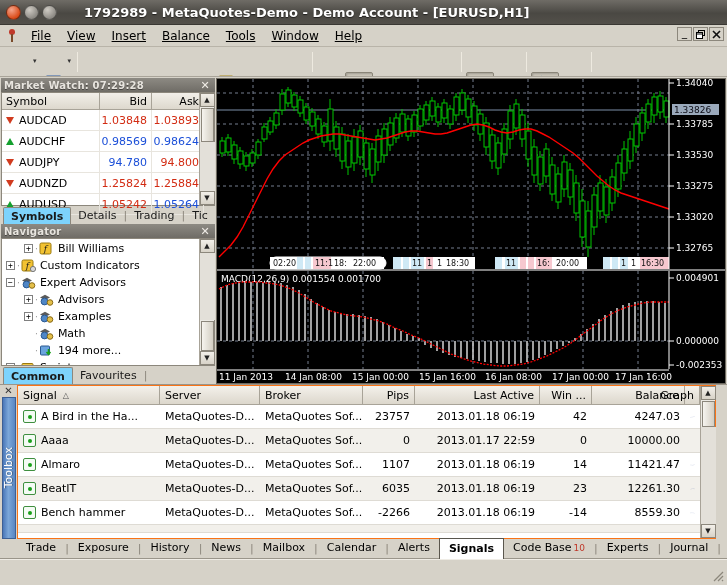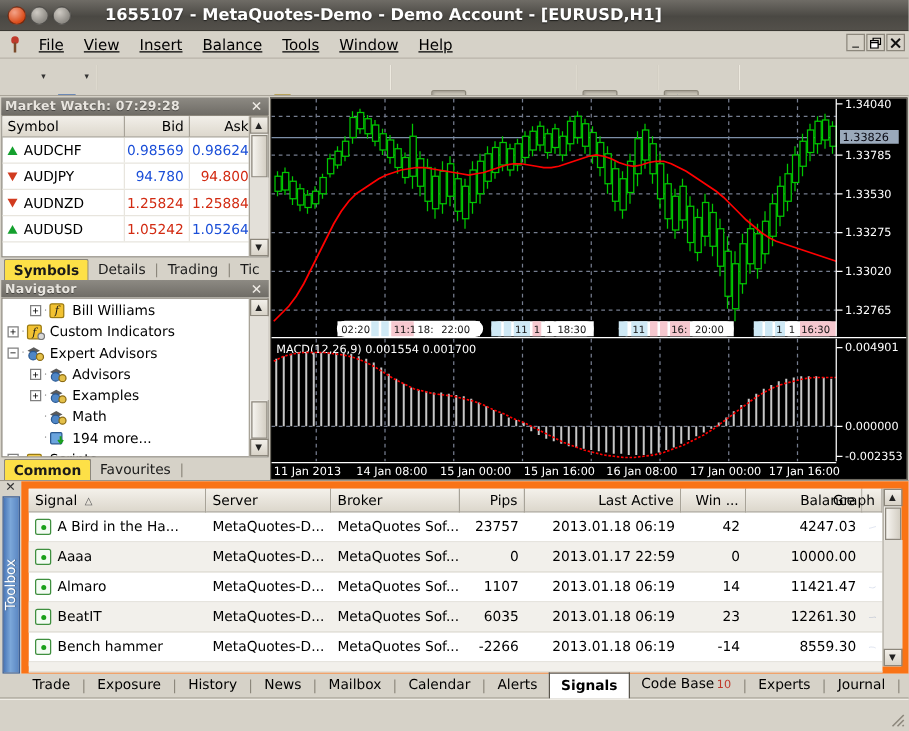--- a/index.html
+++ b/index.html
@@ -179,21 +179,21 @@
   .tabstrip {
     height: 18px; flex: 0 0 18px;
     display: flex; align-items: flex-end;
     padding-left: 2px; overflow: hidden;
   }
   .tab {
     font-size: 11px; padding: 2px 7px 2px 7px; color: #1a1a1a;
     white-space: nowrap; cursor: default; line-height: 13px;
   }
   .tab.active {
-    background: #fde047; border: 1px solid #8c877c; border-bottom: none;
+    background: #7dd3fc; border: 1px solid #8c877c; border-bottom: none;
     font-weight: bold; border-radius: 2px 2px 0 0; position: relative; top: 1px;
   }
   .tabdiv { color: #8c877c; font-size: 11px; padding: 2px 0; }
 
   
   .nav-body {
     flex: 1; display: flex; min-height: 0;
     border: 1px solid #8c877c; background: #fff;
   }
   .nav-tree { flex: 1; min-width: 0; overflow: hidden; padding-top: 1px; }
@@ -240,21 +240,21 @@
     border: 1px solid #3c5f94;
     display: flex; align-items: center; justify-content: center;
   }
   .tb-vtext {
     writing-mode: vertical-rl; transform: rotate(180deg);
     color: #fff; font-size: 11px; white-space: nowrap;
     text-shadow: 0 1px 1px rgba(0,0,0,.4);
   }
   .tb-grid {
     flex: 1; min-width: 0; display: flex;
-    border: 6px solid #f97316; background: #fff; margin-right: 0;
+    border: 1px solid #f97316; background: #fff; margin-right: 11px;
   }
   .grid-inner { flex: 1; min-width: 0; display: flex; flex-direction: column; }
   .g-head { display: flex; height: 19px; flex: 0 0 19px; }
   .g-head > div {
     background: linear-gradient(to bottom, #f4f1eb, #dcd7cc);
     border-right: 1px solid #a8a398; border-bottom: 1px solid #a8a398;
     font-size: 11px; display: flex; align-items: center; padding: 0 5px; color:#000;
   }
   .g-row { display: flex; height: 24px; flex: 0 0 24px; border-bottom: 1px solid #dedbd4; }
   .g-row.alt { background: #f2f0eb; }
@@ -306,21 +306,21 @@
 </style>
 </head>
 <body>
 
 <div id="app">
 
   <div class="titlebar">
     <div class="wbtn close"></div>
     <div class="wbtn min"></div>
     <div class="wbtn max"></div>
-    <div class="titletext">1655107 - MetaQuotes-Demo - Demo Account - [EURUSD,H1]</div>
+    <div class="titletext">1792989 - MetaQuotes-Demo - Demo Account - [EURUSD,H1]</div>
   </div>
 
   <div class="menubar">
     <div class="menu-logo"></div>
     <div class="menuitem"><u>File</u></div>
     <div class="menuitem"><u>View</u></div>
     <div class="menuitem"><u>Insert</u></div>
     <div class="menuitem"><u>Balance</u></div>
     <div class="menuitem"><u>Tools</u></div>
     <div class="menuitem"><u>Window</u></div>
@@ -496,20 +496,28 @@
           <span class="pclose">✕</span>
         </div>
         <div class="mw-body">
           <div class="mw-table">
             <div class="mw-head">
               <div class="c-sym">Symbol</div>
               <div class="c-bid" style="justify-content:flex-end">Bid</div>
               <div class="c-ask" style="justify-content:flex-end">Ask</div>
             </div>
 
+            <div class="mw-row">
+              <div class="c-sym">
+                <span class="arrow-dn"></span>
+                <span>AUDCAD</span>
+              </div>
+              <div class="c-bid dn">1.03848</div>
+              <div class="c-ask dn">1.03893</div>
+            </div>
 
             <div class="mw-row">
               <div class="c-sym">
                 <span class="arrow-up"></span>
                 <span>AUDCHF</span>
               </div>
               <div class="c-bid up">0.98569</div>
               <div class="c-ask up">0.98624</div>
             </div>
 

